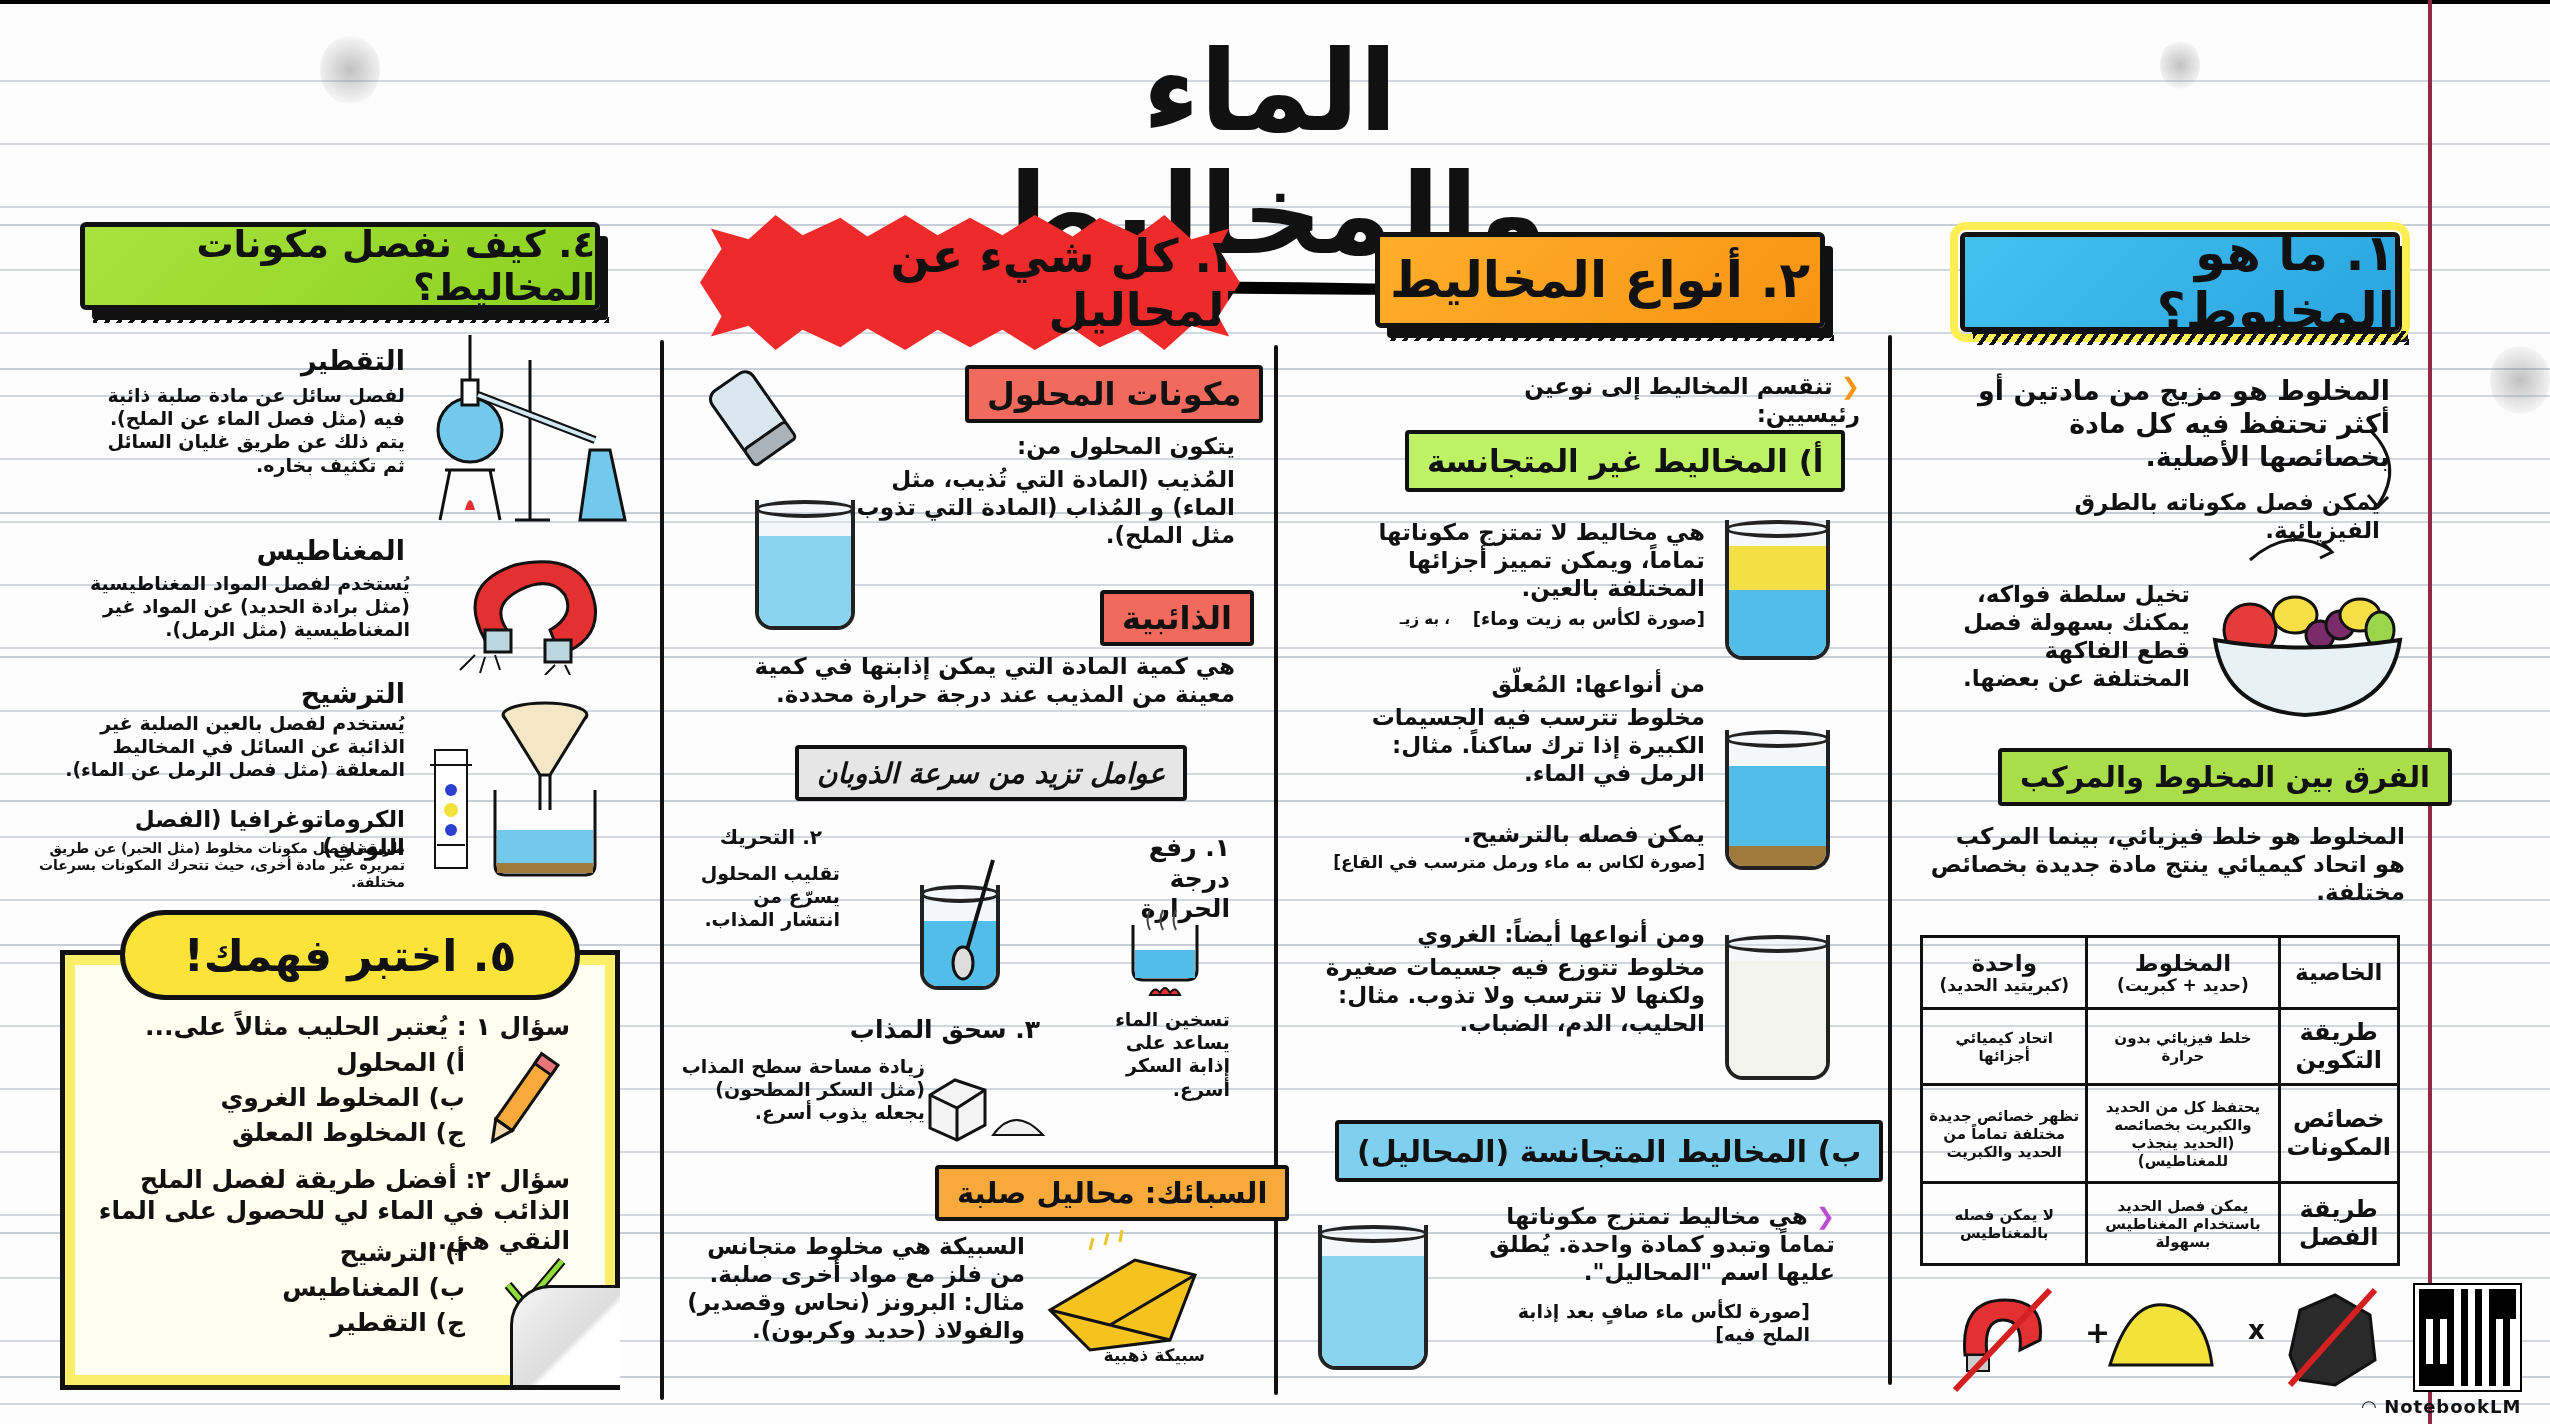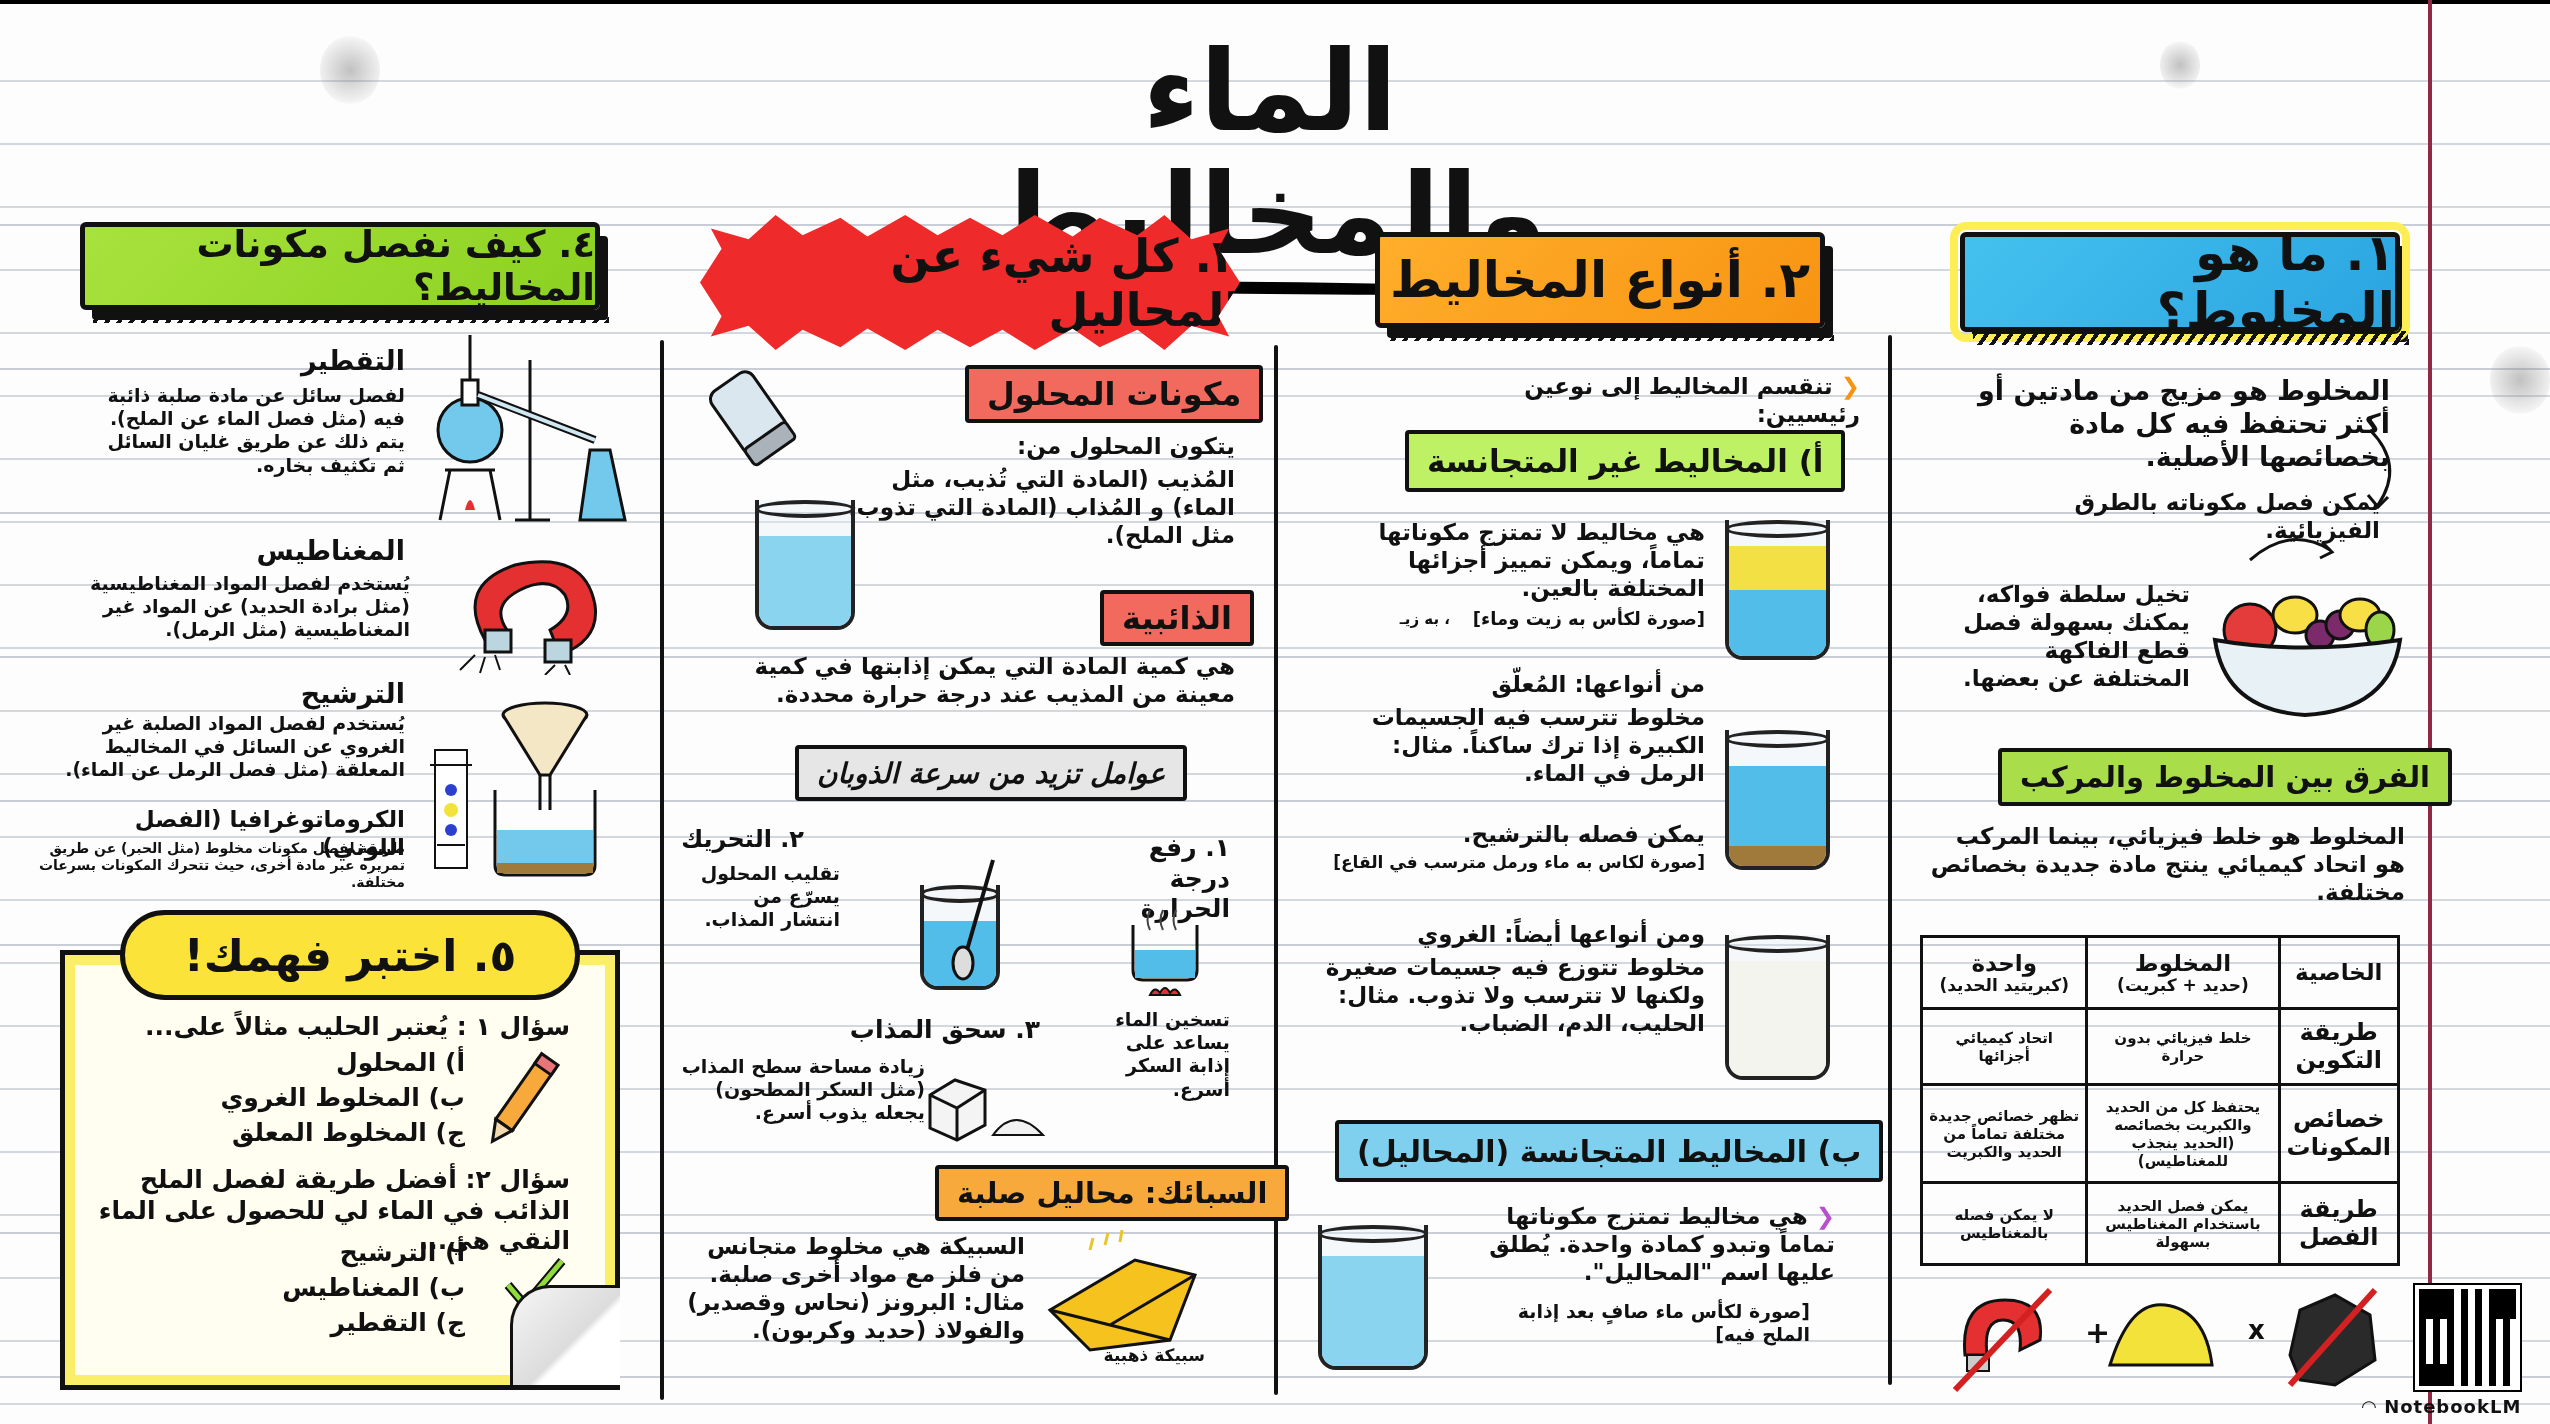--- a/index.html
+++ b/index.html
@@ -273,21 +273,21 @@
 
   <div class="txt t-md" style="left:1080px;top:833px;width:150px;font-size:25px;">١. رفع درجة الحرارة</div>
   <svg class="ill" style="left:1125px;top:905px;" width="80" height="100">
     <path d="M25 5 Q20 15 25 25 M38 5 Q33 15 38 25 M51 5 Q46 15 51 25" stroke="#444" stroke-width="2" fill="none"></path>
     <path d="M8 20 L8 65 Q8 75 18 75 L62 75 Q72 75 72 65 L72 20" stroke="#111" stroke-width="3" fill="none"></path>
     <rect x="10" y="45" width="60" height="28" fill="#52bde8"></rect>
     <path d="M25 90 Q30 80 35 88 Q40 78 45 88 Q50 80 55 90 Z" fill="#e43030" stroke="#111" stroke-width="2"></path>
   </svg>
   <div class="txt t-sm" style="left:1085px;top:1008px;width:145px;">تسخين الماء يساعد على إذابة السكر أسرع.</div>
 
-  <div class="txt t-md" style="left:654px;top:825px;width:150px;font-size:24px;">٢. التحريك</div>
+  <div class="txt t-md" style="left:672px;top:825px;width:150px;font-size:20px;">٢. التحريك</div>
   <div class="txt t-sm" style="left:690px;top:862px;width:150px;">تقليب المحلول يسرّع من انتشار المذاب.</div>
   <div class="beaker" style="left:920px;top:885px;width:80px;height:105px;">
     <div class="liquid" style="height:65px;background:#52bde8;"></div>
   </div>
   <svg class="ill" style="left:945px;top:855px;" width="60" height="130">
     <line x1="48" y1="5" x2="22" y2="95" stroke="#111" stroke-width="4"></line>
     <ellipse cx="18" cy="108" rx="10" ry="16" fill="#ddd" stroke="#111" stroke-width="3"></ellipse>
   </svg>
 
   <div class="txt t-md" style="left:800px;top:1015px;width:240px;font-size:25px;">٣. سحق المذاب</div>
@@ -332,21 +332,21 @@
   <div class="txt t-lg" style="left:85px;top:535px;width:320px;">المغناطيس</div>
   <div class="txt t-sm" style="left:70px;top:572px;width:340px;">يُستخدم لفصل المواد المغناطيسية (مثل برادة الحديد) عن المواد غير المغناطيسية (مثل الرمل).</div>
   <svg class="ill" style="left:445px;top:545px;" width="170" height="130">
     <path d="M40 95 Q10 40 70 20 Q140 5 150 60 Q155 95 115 110 L105 85 Q130 70 120 50 Q105 30 75 45 Q45 60 62 85 Z" fill="#e43030" stroke="#111" stroke-width="3"></path>
     <rect x="40" y="85" width="26" height="22" fill="#bcd6e0" stroke="#111" stroke-width="3"></rect>
     <rect x="100" y="95" width="26" height="22" fill="#bcd6e0" stroke="#111" stroke-width="3"></rect>
     <path d="M30 110 L15 125 M40 112 L35 128 M50 110 L55 125 M110 120 L100 130 M120 120 L125 130" stroke="#111" stroke-width="2"></path>
   </svg>
 
   <div class="txt t-lg" style="left:85px;top:678px;width:320px;">الترشيح</div>
-  <div class="txt t-sm" style="left:55px;top:712px;width:350px;">يُستخدم لفصل المواد الصلبة غير الغروي عن السائل في المخاليط المعلقة (مثل فصل الرمل عن الماء).</div>
+  <div class="txt t-sm" style="left:55px;top:712px;width:350px;">يُستخدم لفصل بالعين الصلبة غير الذائبة عن السائل في المخاليط المعلقة (مثل فصل الرمل عن الماء).</div>
 
   <div class="txt t-md" style="left:60px;top:805px;width:345px;">الكروماتوغرافيا (الفصل اللوني)</div>
   <div class="txt t-xs" style="left:30px;top:840px;width:375px;font-size:14px;">طريقة لفصل مكونات مخلوط (مثل الحبر) عن طريق تمريره عبر مادة أخرى، حيث تتحرك المكونات بسرعات مختلفة.</div>
 
   <svg class="ill" style="left:425px;top:745px;" width="50" height="130">
     <rect x="10" y="5" width="32" height="118" fill="#fff" stroke="#111" stroke-width="2"></rect>
     <line x1="5" y1="20" x2="47" y2="20" stroke="#111" stroke-width="2"></line>
     <circle cx="26" cy="45" r="6" fill="#2c3fd0"></circle>
     <circle cx="26" cy="65" r="7" fill="#f2e23a"></circle>
     <circle cx="26" cy="85" r="6" fill="#2c3fd0"></circle>

